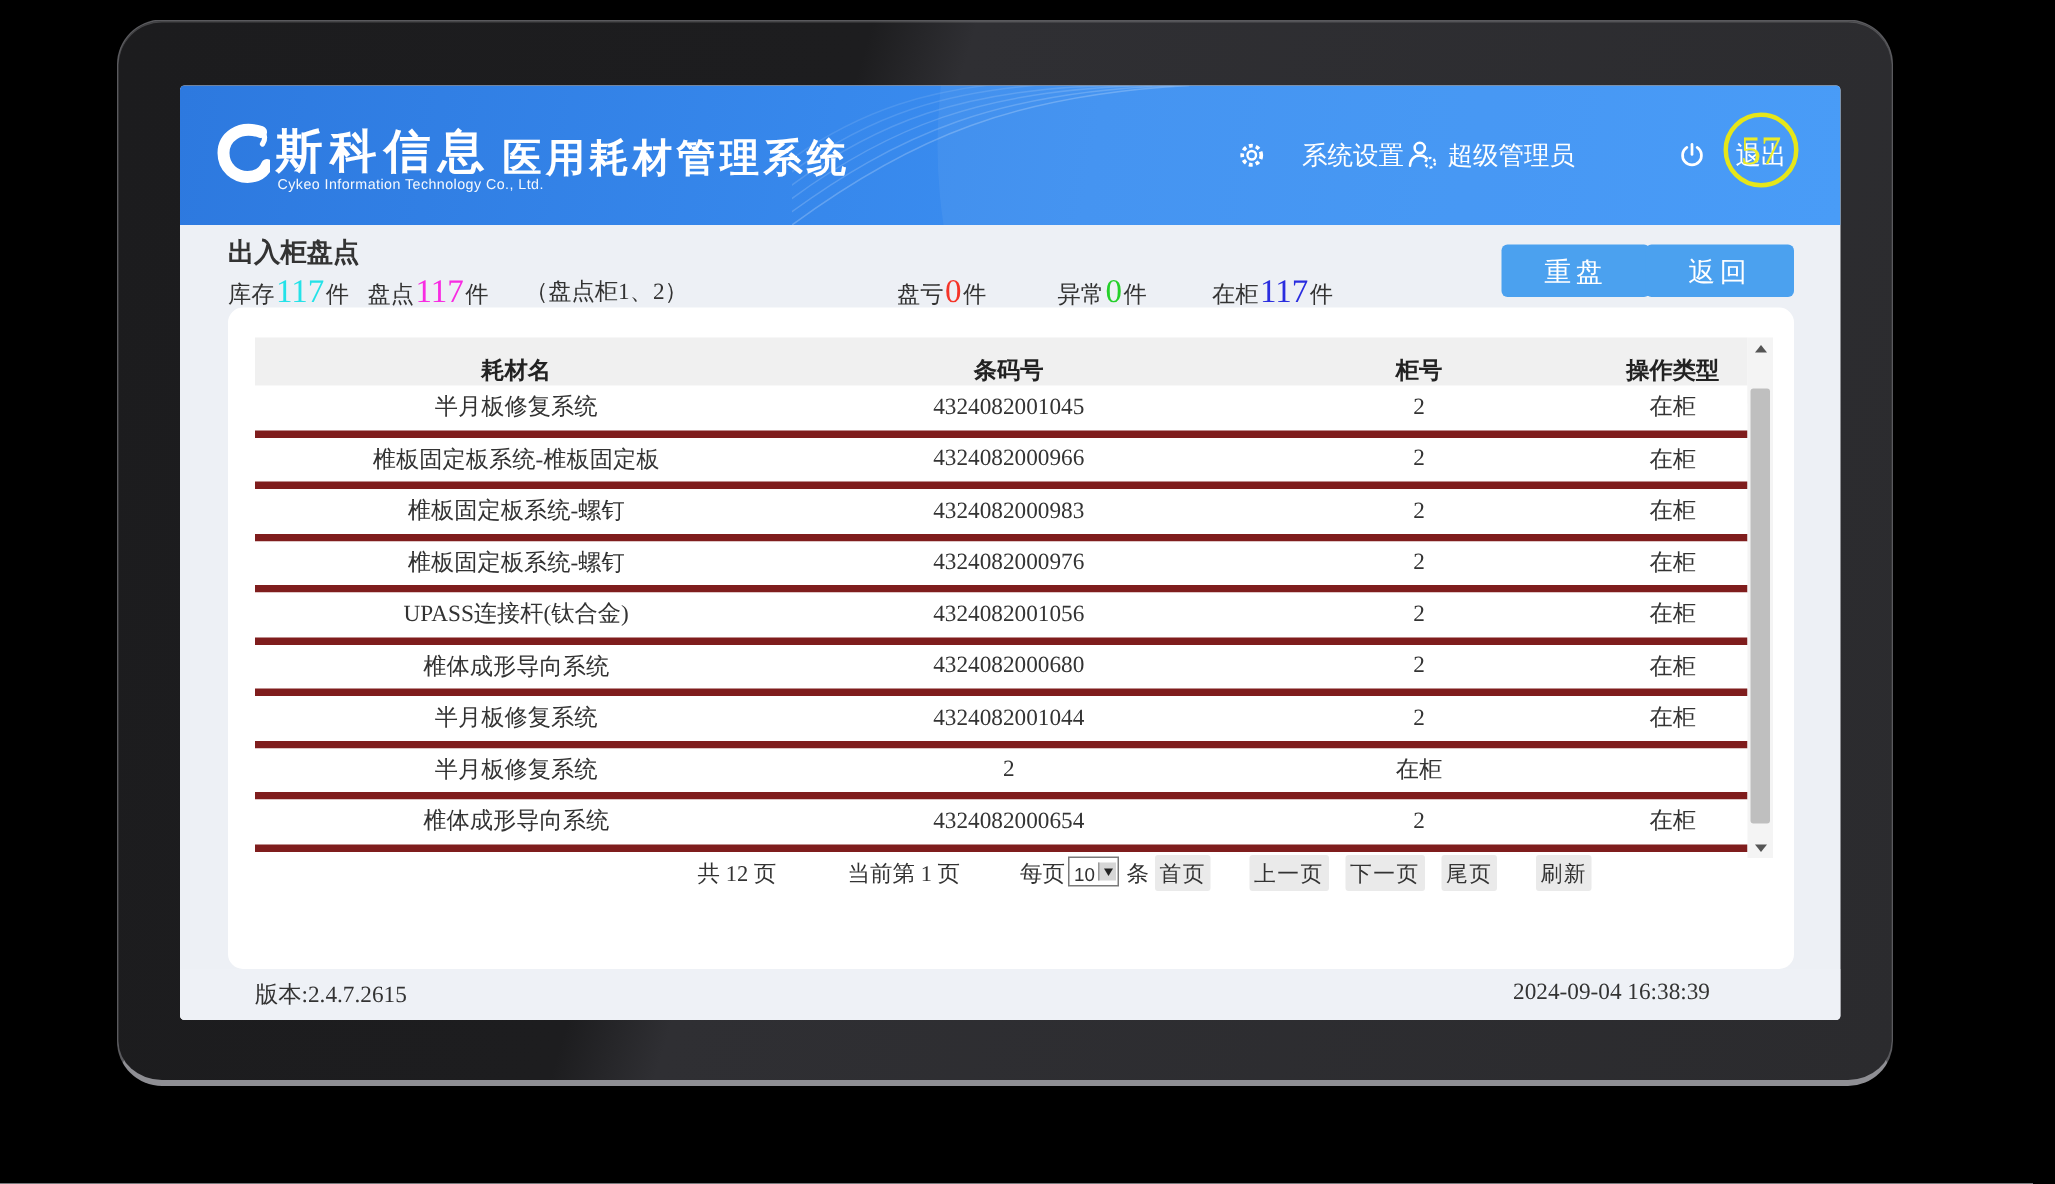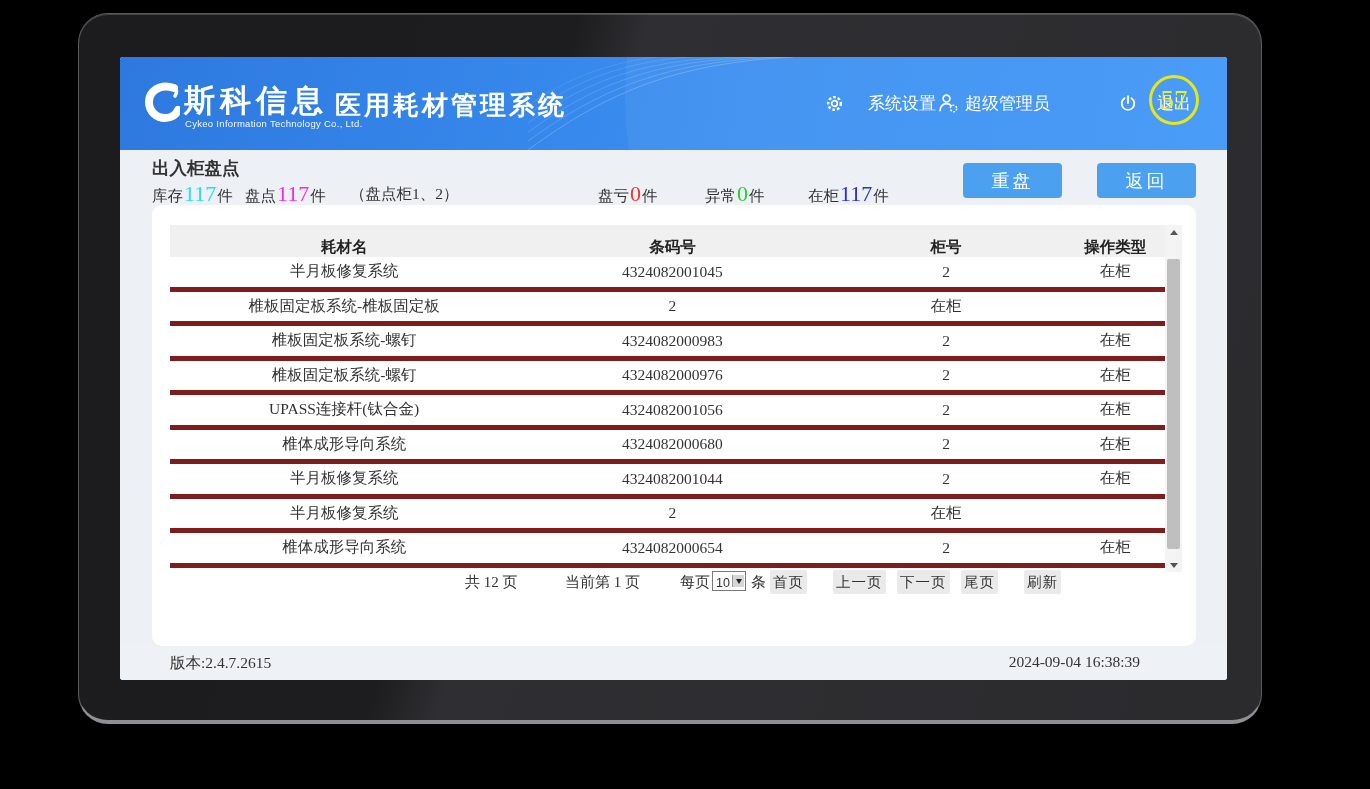--- a/index.html
+++ b/index.html
@@ -66,21 +66,21 @@
   .stat { position:absolute; top:124px; display:flex; align-items:baseline; font-size:15.5px; color:#333; white-space:nowrap; }
   .stat .num { font-size:22px; font-weight:400; margin:0 1px; }
   .stat-0 { left:32px; }  .stat-1 { left:125px; }
   .stat-2 { left:478px; } .stat-3 { left:585px; } .stat-4 { left:688px; }
   .stat-note { position:absolute; left:230px; top:127px; font-size:15.5px; color:#333; }
   .action-btn {
     position:absolute; top:106px; width:99px; height:35px; border:none; border-radius:4px;
     background:#4ba1ef; color:#fff; font-size:18px; letter-spacing:3px; cursor:pointer;
     font-family:"Liberation Serif", serif;
   }
-  .btn-recount { left:843px; }
+  .btn-recount { left:881px; }
   .btn-back    { left:977px; }
 
   
   .card {
     position:absolute; left:32px; top:148px; width:1044px; height:441px;
     background:#fff; border-radius:10px;
   }
   .thead, .t-row {
     display:grid; grid-template-columns:35% 31% 24% 10%;
     align-items:center; text-align:center;
@@ -225,20 +225,21 @@
 
     <div class="tbody">
       <div class="t-row">
         <span>半月板修复系统</span>
           <span>4324082001045</span>
           <span>2</span>
           <span>在柜</span>
       </div>
       <div class="t-row">
         <span>椎板固定板系统-椎板固定板</span>
+          <span>4324082000966</span>
           <span>2</span>
           <span>在柜</span>
       </div>
       <div class="t-row">
         <span>椎板固定板系统-螺钉</span>
           <span>4324082000983</span>
           <span>2</span>
           <span>在柜</span>
       </div>
       <div class="t-row">

